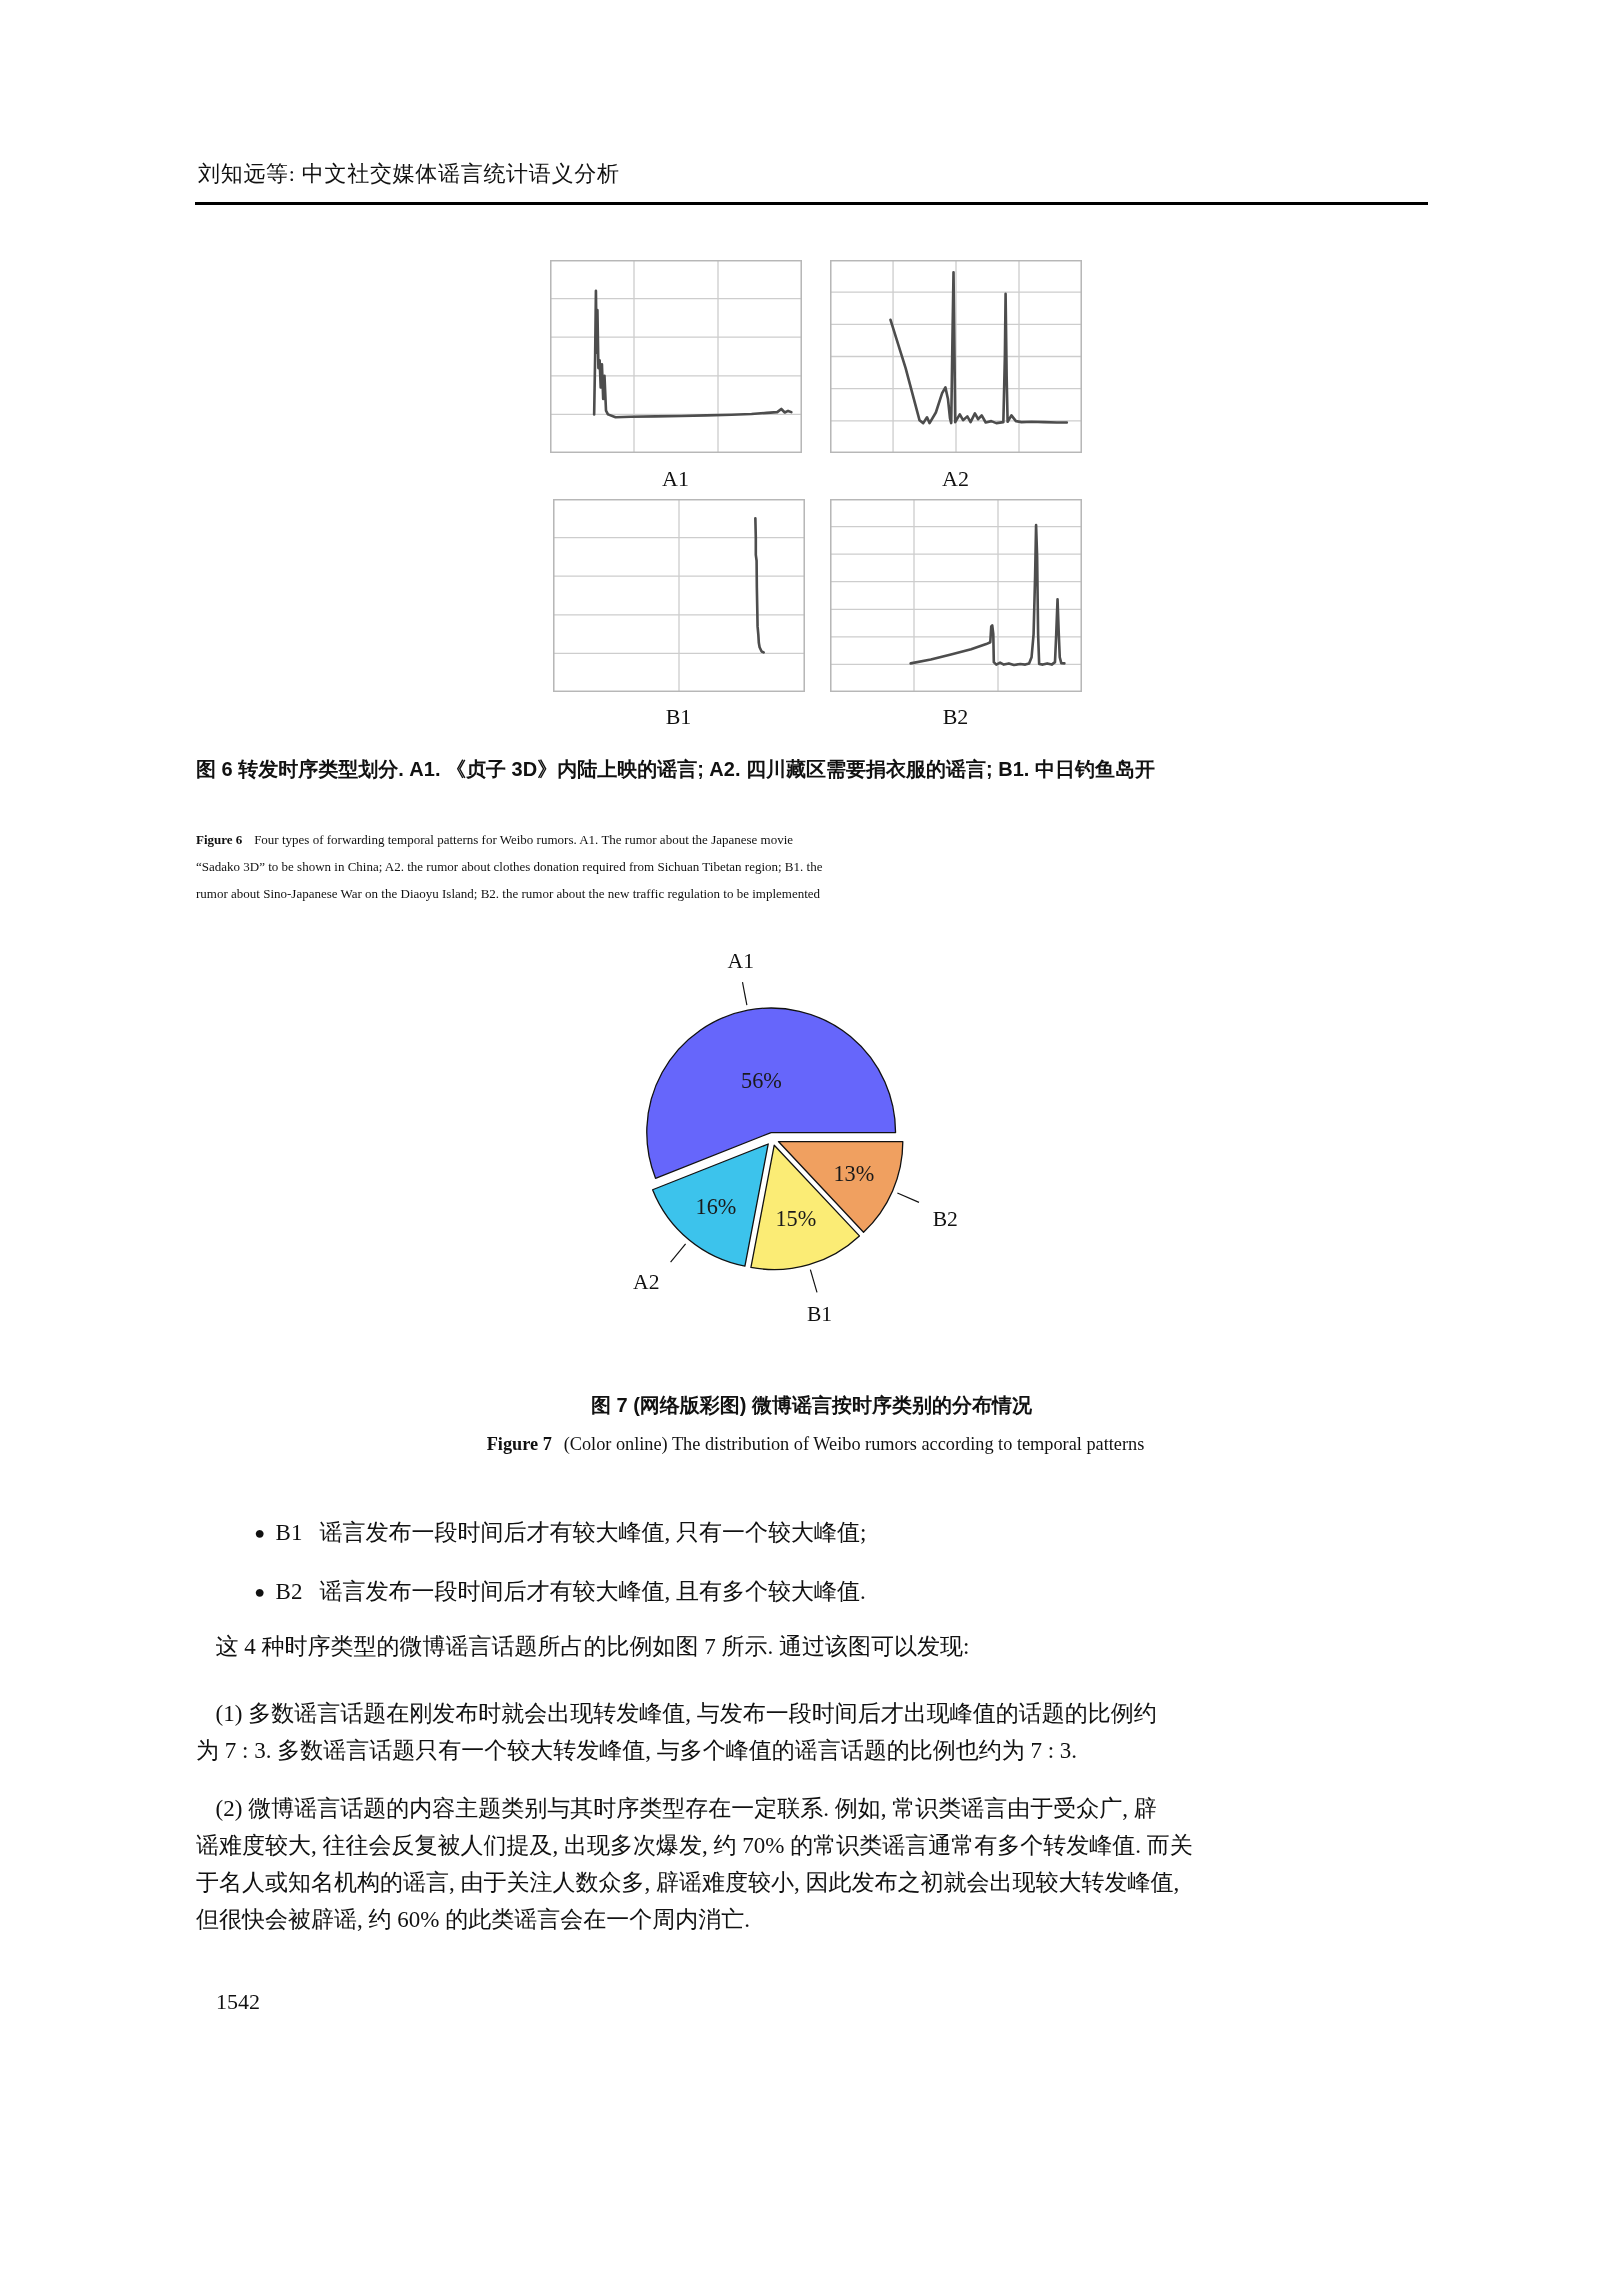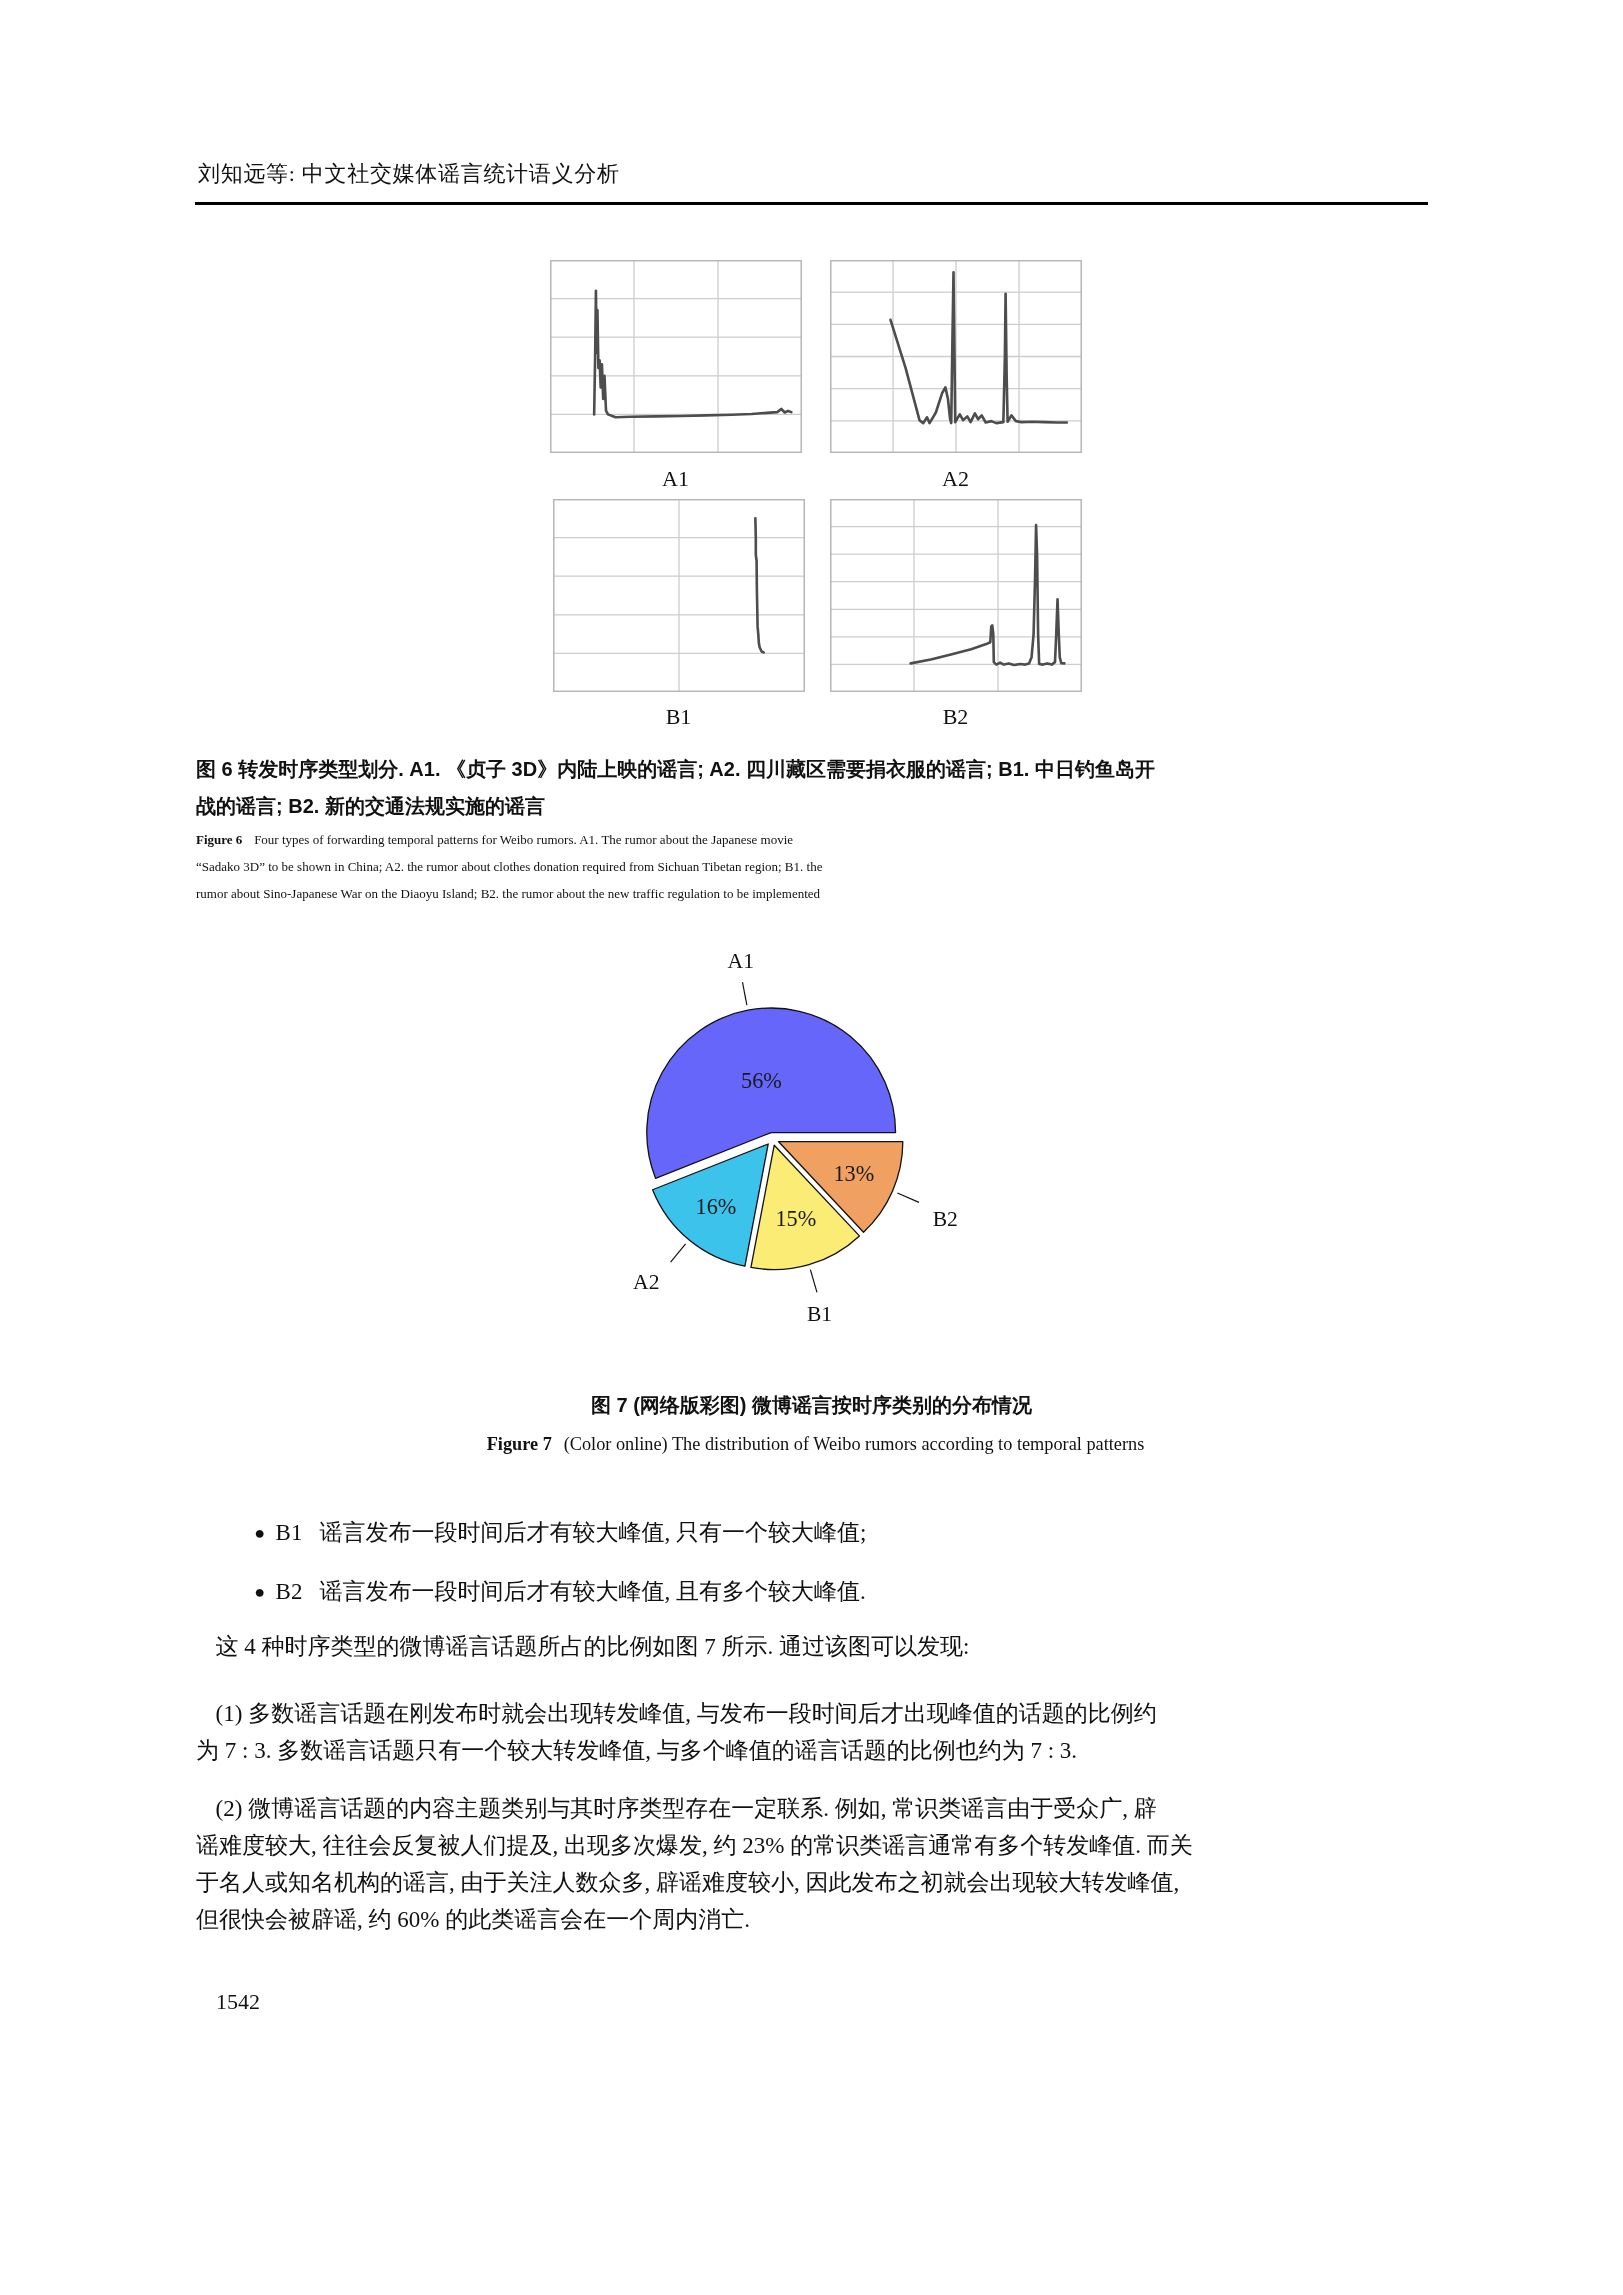--- a/index.html
+++ b/index.html
@@ -83,21 +83,20 @@
       <polyline points="123.2,251.3 154.0,245.4 184.8,237.8 215.6,229.5 238.7,221.8 244.9,218.9 246.4,194.7 247.9,193.2 249.5,206.5 250.3,249.3 254.1,253.1 259.9,250.2 265.6,253.1 273.3,251.3 281.1,253.7 290.7,252.2 298.4,253.1 304.2,251.3 308.0,241.9 311.1,206.5 313.4,118.0 314.9,39.8 316.5,88.5 318.0,206.5 319.6,252.2 325.3,253.1 331.9,251.3 338.8,253.1 343.8,249.3 345.7,206.5 347.7,153.4 349.6,206.5 351.1,241.9 353.4,250.8 358.1,251.3" fill="none" stroke="#4d4d4d" stroke-width="4" stroke-linejoin="round" stroke-linecap="round"></polyline>
     </svg>
 
   <div class="chart-label" style="left:597px;top:466px">A1</div>
   <div class="chart-label" style="left:877px;top:466px">A2</div>
   <div class="chart-label" style="left:600px;top:704px">B1</div>
   <div class="chart-label" style="left:877px;top:704px">B2</div>
 
   <div class="abs cap-zh">
     <div>图 6  转发时序类型划分. A1. 《贞子 3D》内陆上映的谣言; A2. 四川藏区需要捐衣服的谣言; B1. 中日钓鱼岛开</div>
-    <div>战的谣言; B2. 新的交通法规实施的谣言</div>
   </div>
   <div class="abs cap-en">
     <div>
       <span class="cap-label">Figure 6</span><span>Four types of forwarding temporal patterns for Weibo rumors.  A1.  The rumor about the Japanese movie</span>
     </div>
     <div>“Sadako 3D” to be shown in China; A2. the rumor about clothes donation required from Sichuan Tibetan region; B1. the</div>
     <div>rumor about Sino-Japanese War on the Diaoyu Island; B2. the rumor about the new traffic regulation to be implemented</div>
   </div>
 
   <svg class="abs" style="left:576px;top:949px" width="419" height="393" viewBox="0 0 640 600">
@@ -133,21 +132,21 @@
 
   <div class="abs para" style="top:1628px">
     <div class="indent">这 4 种时序类型的微博谣言话题所占的比例如图 7 所示. 通过该图可以发现:</div>
   </div>
   <div class="abs para" style="top:1695px">
     <div class="indent">(1) 多数谣言话题在刚发布时就会出现转发峰值, 与发布一段时间后才出现峰值的话题的比例约</div>
     <div>为 7 : 3. 多数谣言话题只有一个较大转发峰值, 与多个峰值的谣言话题的比例也约为 7 : 3.</div>
   </div>
   <div class="abs para" style="top:1790px">
     <div class="indent">(2) 微博谣言话题的内容主题类别与其时序类型存在一定联系. 例如, 常识类谣言由于受众广, 辟</div>
-    <div>谣难度较大, 往往会反复被人们提及, 出现多次爆发, 约 23% 的常识类谣言通常有多个转发峰值. 而关</div>
+    <div>谣难度较大, 往往会反复被人们提及, 出现多次爆发, 约 70% 的常识类谣言通常有多个转发峰值. 而关</div>
     <div>于名人或知名机构的谣言, 由于关注人数众多, 辟谣难度较小, 因此发布之初就会出现较大转发峰值,</div>
     <div>但很快会被辟谣, 约 60% 的此类谣言会在一个周内消亡.</div>
   </div>
 
   <div class="abs pagenum">1542</div>
 
   <div class="abs watermark">
     <div class="w1">思洋互动</div>
     <div class="w2">www.ciya.cn</div>
   </div>

